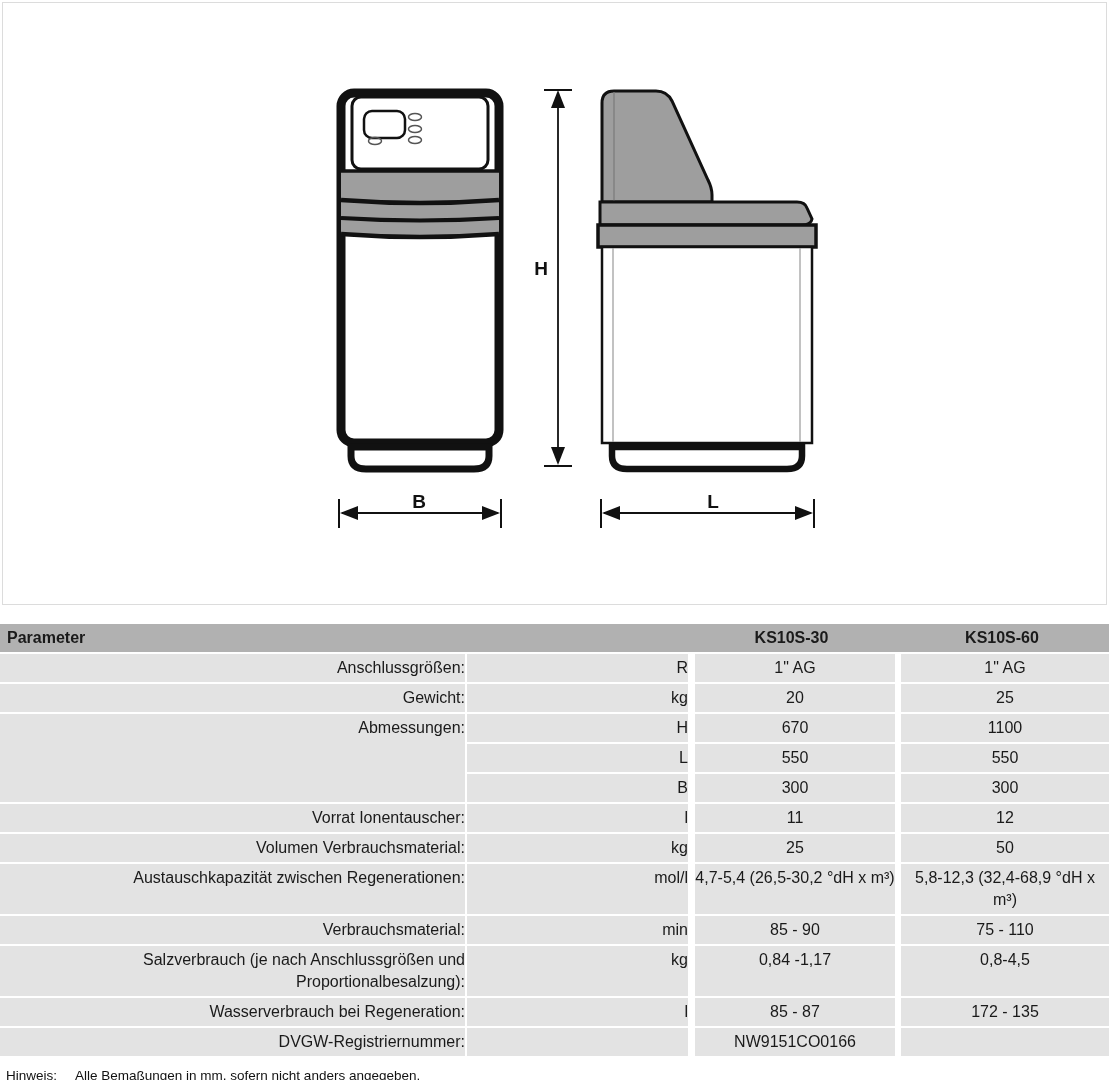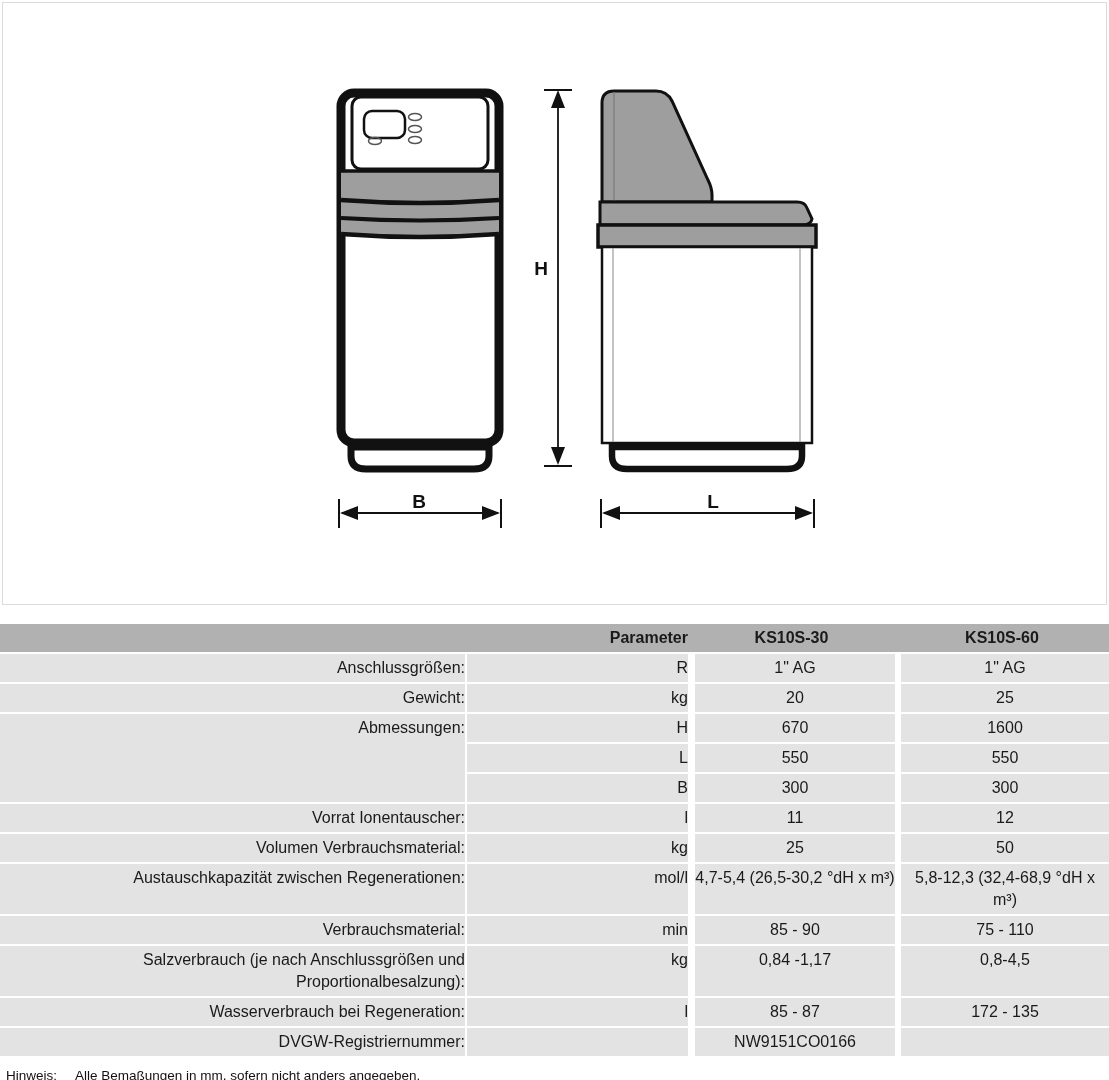--- a/index.html
+++ b/index.html
@@ -51,21 +51,21 @@
     vertical-align: top;
     border-bottom: 2px solid #fff;
     background: var(--row-bg, #e3e3e3);
     overflow: hidden;
   }
   table.spec thead th {
     background: var(--header-bg, #b1b1b1);
     font-weight: bold;
     height: 22px;
   }
-  table.spec th.param-h { text-align: right; padding-left: 7px; }
+  table.spec th.param-h { text-align: left; padding-left: 7px; }
   table.spec th.v30-h, table.spec th.v60-h { text-align: center; }
   td.param { text-align: right; padding-left: 7px; padding-right: 6px; }
   td.unit  { text-align: right; padding-right: 3px; border-left: 2px solid #fff; }
   td.v30   { text-align: center; border-left: 7px solid #fff; }
   td.v60   { text-align: center; border-left: 6px solid #fff; }
   
   .note {
     margin: 10px 0 0 6px;
     font-size: 13.5px;
     color: #111;
@@ -169,21 +169,21 @@
         <tr>
           <td class="param" rowspan="1">Gewicht:</td>
           <td class="unit">kg</td>
           <td class="v30">20</td>
           <td class="v60">25</td>
         </tr>
         <tr>
           <td class="param" rowspan="3">Abmessungen:</td>
           <td class="unit">H</td>
           <td class="v30">670</td>
-          <td class="v60">1600</td>
+          <td class="v60">1100</td>
         </tr>
         <tr>
           <td class="unit">L</td>
           <td class="v30">550</td>
           <td class="v60">550</td>
         </tr>
         <tr>
           <td class="unit">B</td>
           <td class="v30">300</td>
           <td class="v60">300</td>

